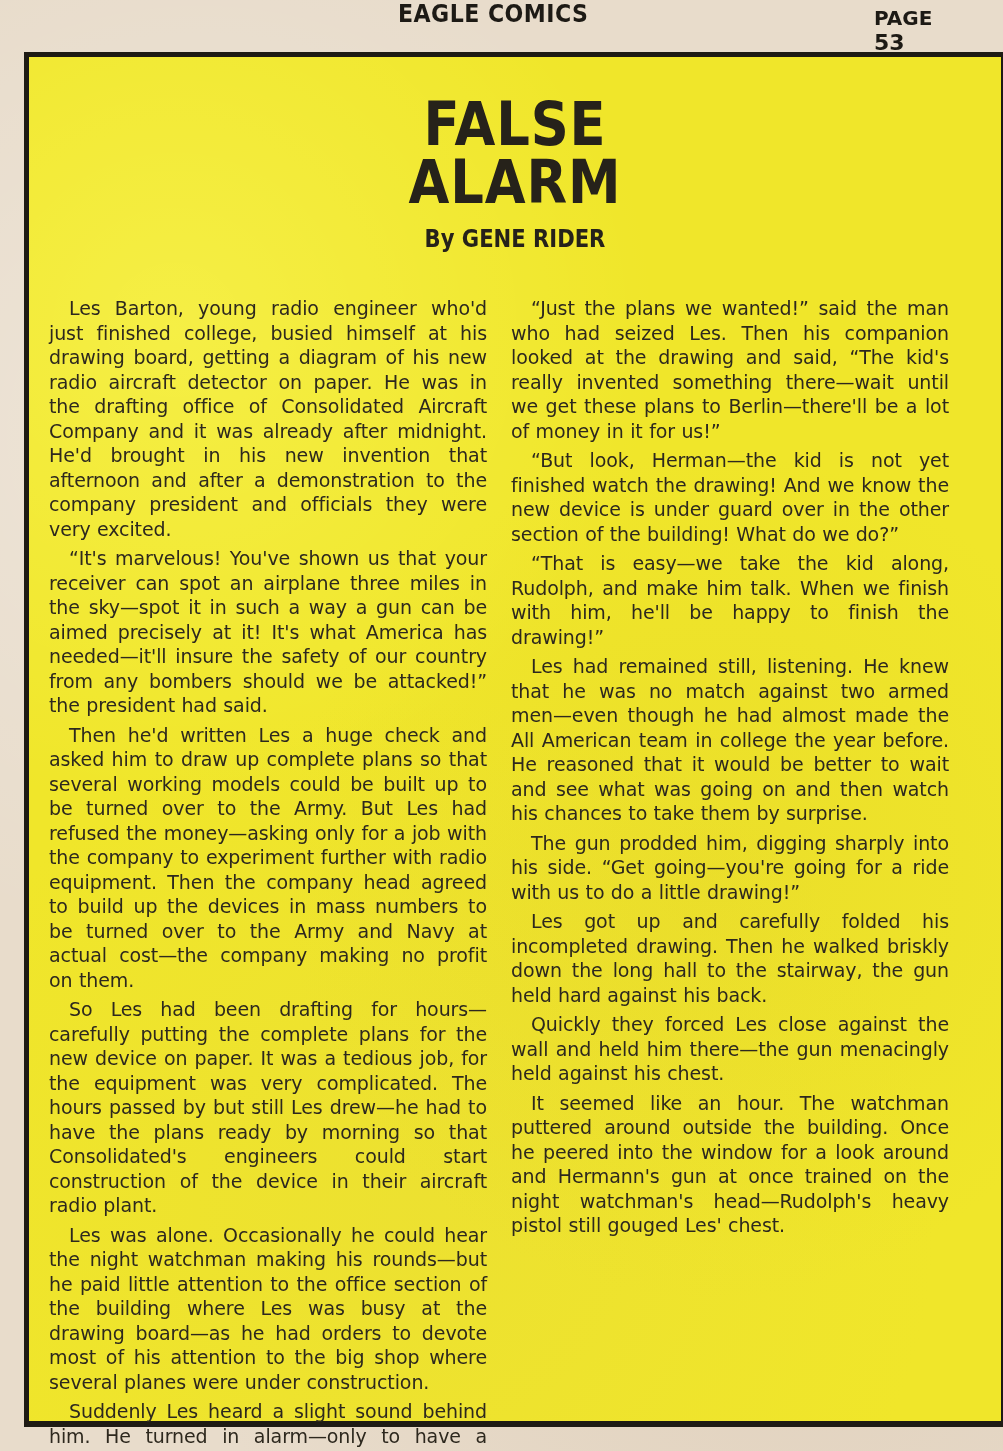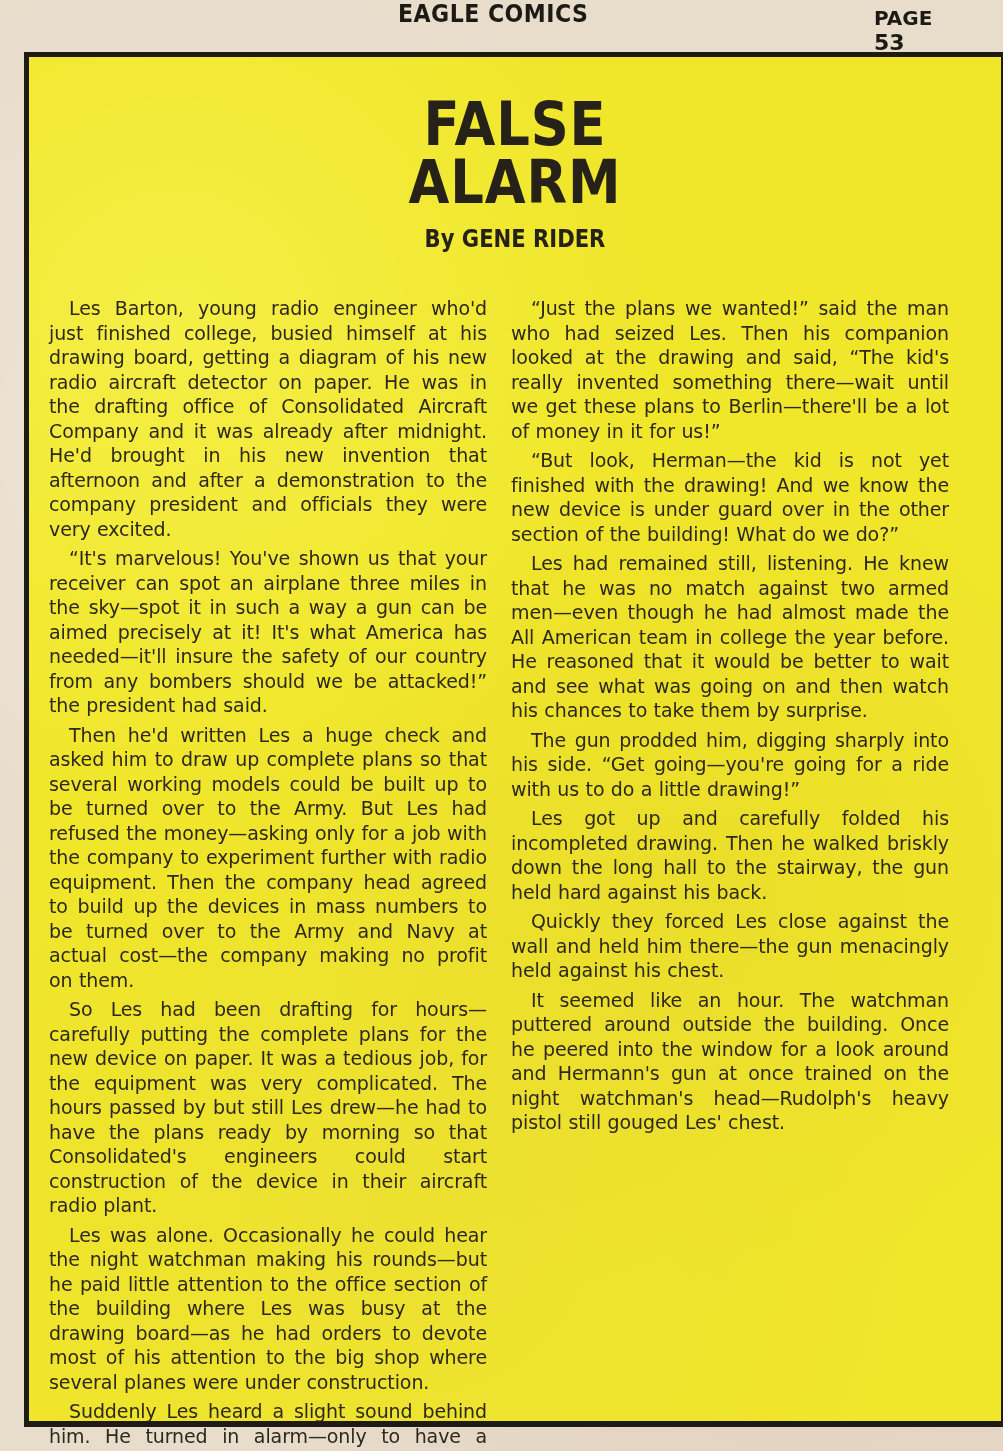--- a/index.html
+++ b/index.html
@@ -141,21 +141,22 @@
     <div class="column left">
       <p>Les Barton, young radio engineer who'd just finished college, busied himself at his drawing board, getting a diagram of his new radio aircraft detector on paper. He was in the drafting office of Consolidated Aircraft Company and it was already after midnight. He'd brought in his new invention that afternoon and after a demonstration to the company president and officials they were very excited.</p>
       <p>“It's marvelous! You've shown us that your receiver can spot an airplane three miles in the sky—spot it in such a way a gun can be aimed precisely at it! It's what America has needed—it'll insure the safety of our country from any bombers should we be attacked!” the president had said.</p>
       <p>Then he'd written Les a huge check and asked him to draw up complete plans so that several working models could be built up to be turned over to the Army. But Les had refused the money—asking only for a job with the company to experiment further with radio equipment. Then the company head agreed to build up the devices in mass numbers to be turned over to the Army and Navy at actual cost—the company making no profit on them.</p>
       <p>So Les had been drafting for hours—carefully putting the complete plans for the new device on paper. It was a tedious job, for the equipment was very complicated. The hours passed by but still Les drew—he had to have the plans ready by morning so that Consolidated's engineers could start construction of the device in their aircraft radio plant.</p>
       <p>Les was alone. Occasionally he could hear the night watchman making his rounds—but he paid little attention to the office section of the building where Les was busy at the drawing board—as he had orders to devote most of his attention to the big shop where several planes were under construction.</p>
       <p>Suddenly Les heard a slight sound behind him. He turned in alarm—only to have a forty-five revolver thrust into his ribs and a hand thrown over his mouth to prevent an outcry.</p>
     </div>
     <div class="column right">
       <p>“Just the plans we wanted!” said the man who had seized Les. Then his companion looked at the drawing and said, “The kid's really invented something there—wait until we get these plans to Berlin—there'll be a lot of money in it for us!”</p>
-      <p>“But look, Herman—the kid is not yet finished with the drawing! And we know the new device is under guard over in the other section of the building! What do we do?”</p>
+      <p>“But look, Herman—the kid is not yet finished watch the drawing! And we know the new device is under guard over in the other section of the building! What do we do?”</p>
+      <p>“That is easy—we take the kid along, Rudolph, and make him talk. When we finish with him, he'll be happy to finish the drawing!”</p>
       <p>Les had remained still, listening. He knew that he was no match against two armed men—even though he had almost made the All American team in college the year before. He reasoned that it would be better to wait and see what was going on and then watch his chances to take them by surprise.</p>
       <p>The gun prodded him, digging sharply into his side. “Get going—you're going for a ride with us to do a little drawing!”</p>
       <p>Les got up and carefully folded his incompleted drawing. Then he walked briskly down the long hall to the stairway, the gun held hard against his back.</p>
       <p>Quickly they forced Les close against the wall and held him there—the gun menacingly held against his chest.</p>
       <p>It seemed like an hour. The watchman puttered around outside the building. Once he peered into the window for a look around and Hermann's gun at once trained on the night watchman's head—Rudolph's heavy pistol still gouged Les' chest.</p>
     </div>
   </div>
 </div>
 
 </body></html>

